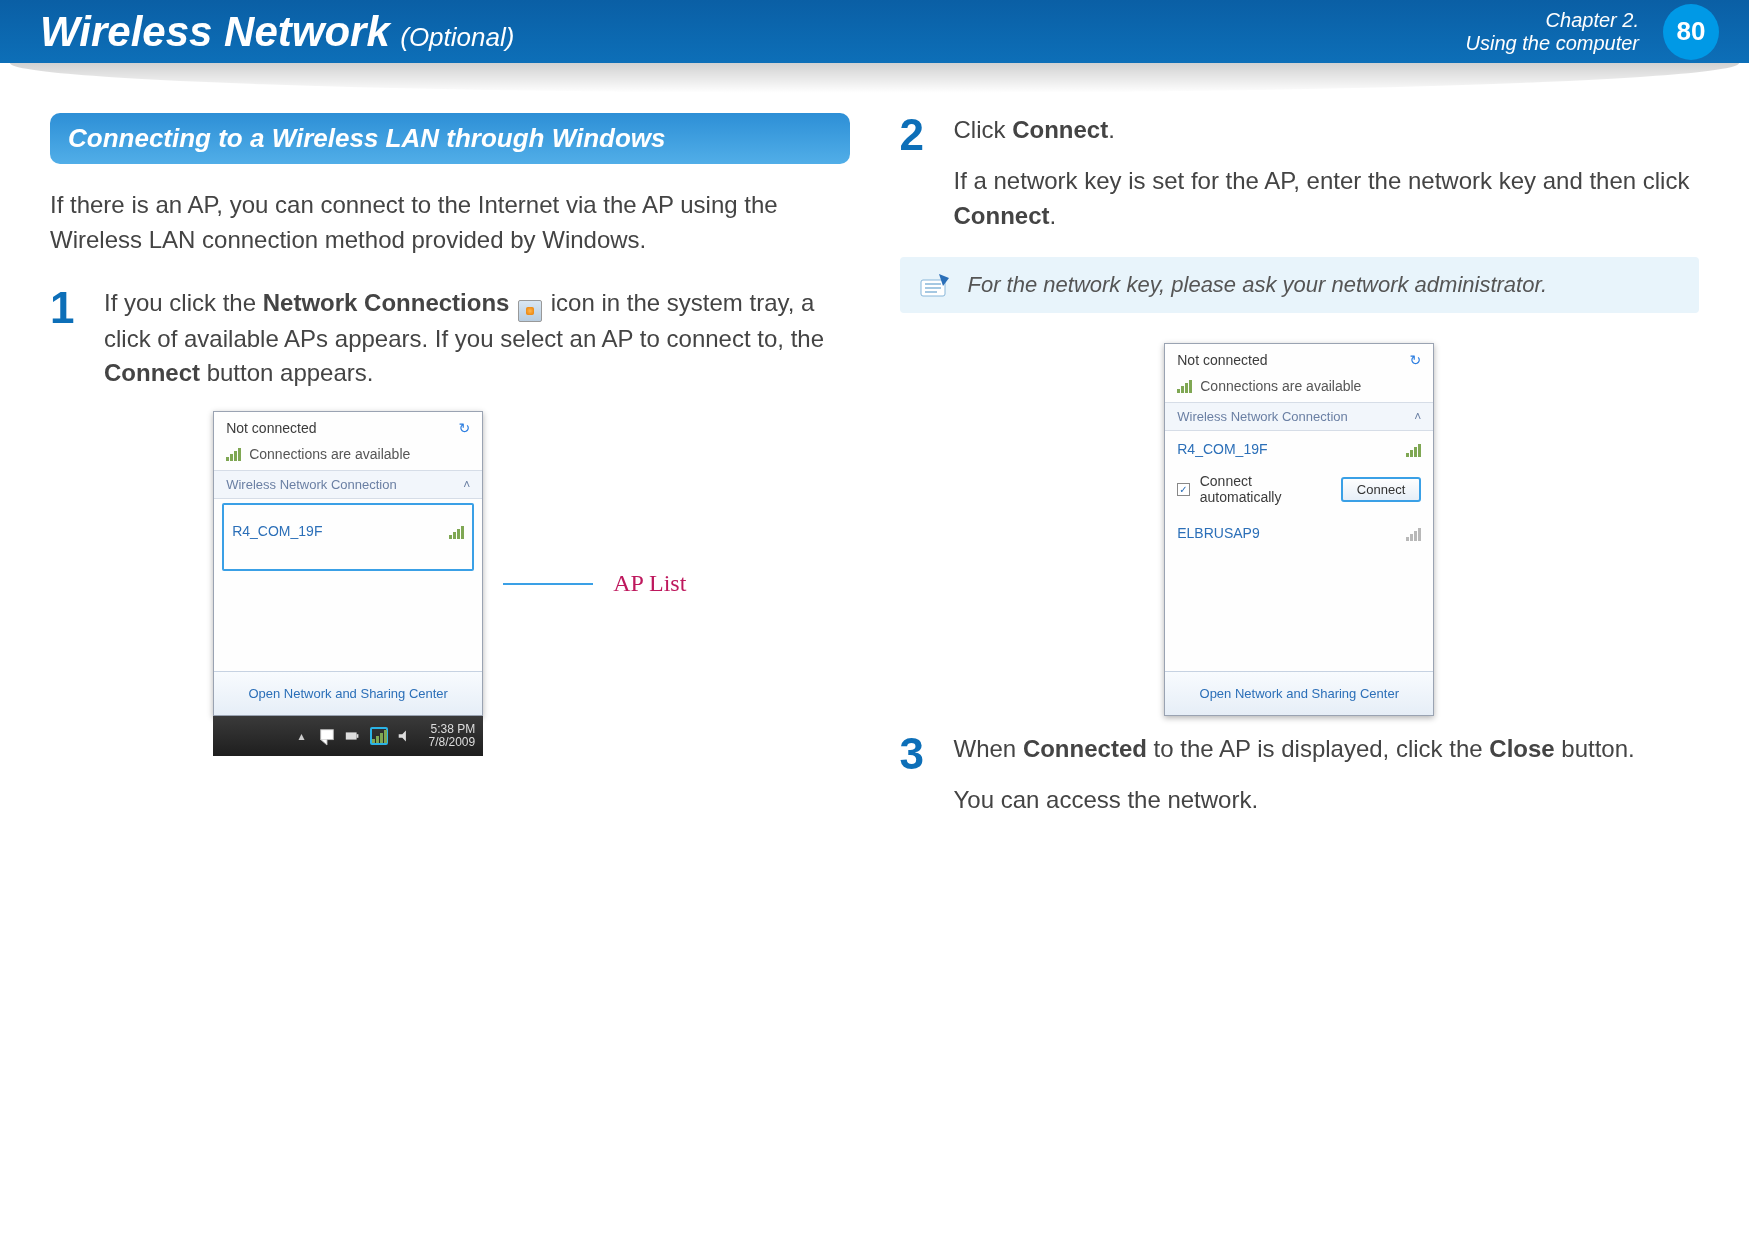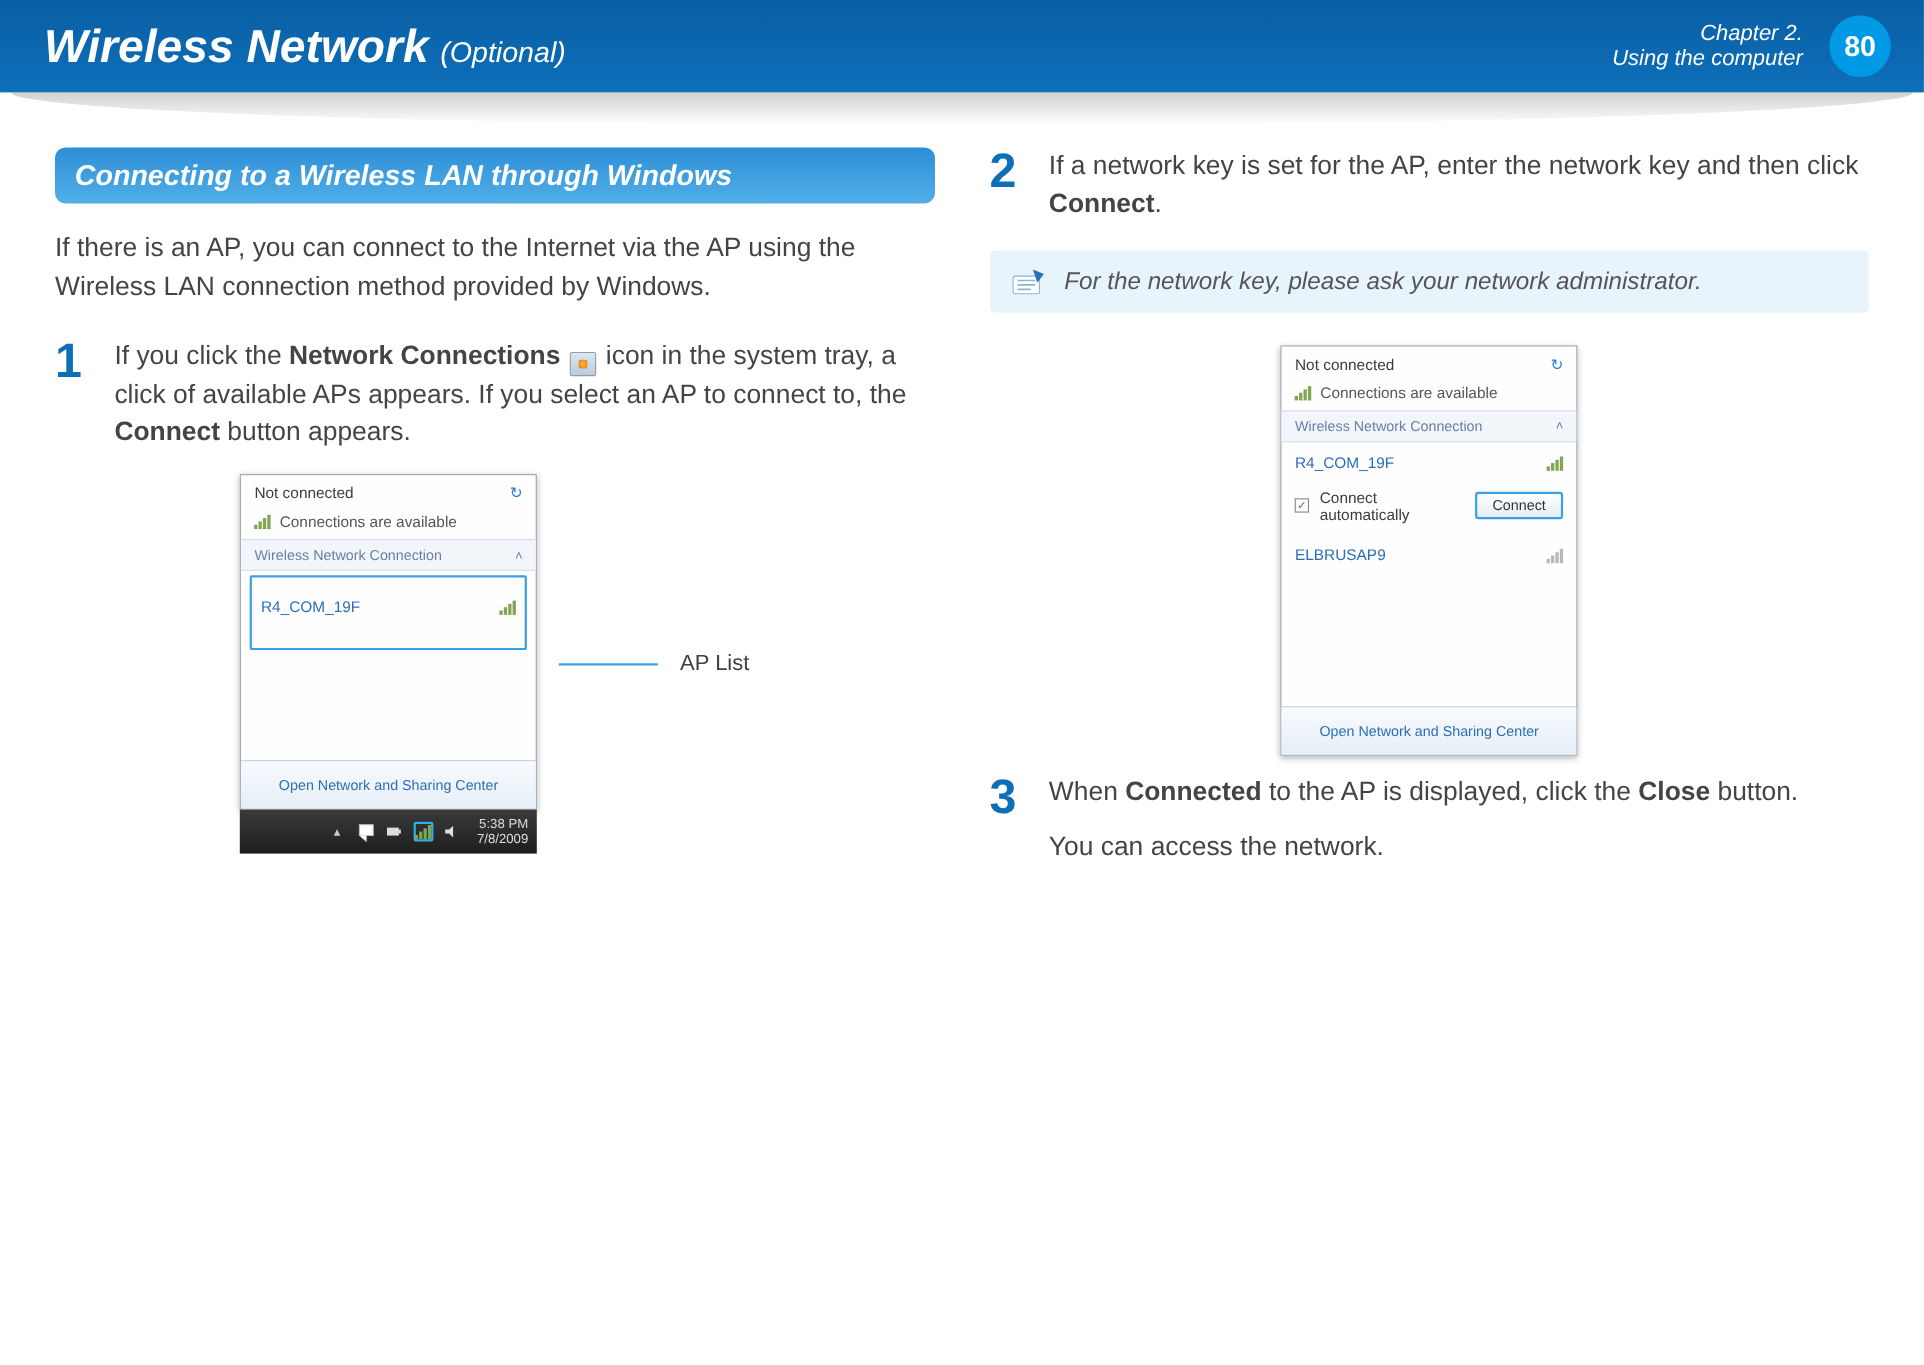--- a/index.html
+++ b/index.html
@@ -6,21 +6,21 @@
   body {
     font-family: "Segoe UI", Arial, sans-serif;
     background: #fff;
     width: 1749px;
     height: 1241px;
     position: relative;
     color: #333;
   }
   .topbar {
     background: linear-gradient(#0a5fa5, #0d6fb8);
-    height: 84px;
+    height: 63px;
     display: flex;
     align-items: center;
     justify-content: space-between;
     padding: 0 30px 0 40px;
     color: #fff;
     position: relative;
   }
   .topbar-title { font-size: 42px; font-weight: bold; font-style: italic; }
   .topbar-sub { font-size: 26px; font-weight: normal; font-style: italic; margin-left: 6px; }
   .chapter { text-align: right; font-size: 20px; font-weight: normal; color: #fefefe; font-style: italic; }
@@ -122,21 +122,21 @@
   }
   .taskbar {
     background: linear-gradient(#3a3a3a,#1e1e1e);
     height: 40px; display: flex; align-items: center; justify-content: flex-end;
     padding: 0 8px; gap: 8px; color: #ddd; font-size: 12px;
   }
   .tray-icon { width: 18px; height: 18px; display: inline-flex; align-items: center; justify-content: center; }
   .tray-highlight { border: 2px solid #2bb3e6; padding: 1px 2px; border-radius: 2px; }
   .clock { text-align: right; line-height: 1.1; font-size: 12px; padding-left: 6px; }
   .callout-line { width: 90px; border-top: 2px solid #3aa0e6; align-self: center; }
-  .callout-label { font-size: 20px; color: #404040; align-self: center; }
+  .callout-label { font-size: 24px; color: #be185d; align-self: center; font-family: Liberation Serif, serif; }
   .win-icon-svg { width: 20px; height: 20px; }
   .net-conn-inline {
     display: inline-flex; width: 24px; height: 22px;
     border: 1px solid #999; background: linear-gradient(#d9e6f2,#b8cde0);
     align-items: center; justify-content: center; vertical-align: -4px; margin: 0 2px;
     border-radius: 2px;
   }
   .net-conn-inline .dot { width: 8px; height: 8px; background: radial-gradient(#ffb64d,#e67a00); border-radius: 2px; }
 </style>
 </head>
@@ -243,20 +243,23 @@
       <div class="callout-line"></div>
       <div class="callout-label">AP List</div>
     </div>
   </div>
 
   <div class="col">
 
     <div class="step">
       <div class="step-num">2</div>
       <div class="step-body">
+        <div style="margin-bottom:16px">
+          <span>Click </span><b>Connect</b><span>.</span>
+        </div>
         <div>
           <span>If a network key is set for the AP, enter the network key and then click </span><b>Connect</b><span>.</span>
         </div>
       </div>
     </div>
 
     <div class="infobox">
       <span class="info-icon">
         <svg width="34" height="26" viewBox="0 0 34 26">
             <rect x="2" y="8" width="24" height="16" rx="2" fill="#fff" stroke="#88b6d9"></rect>

